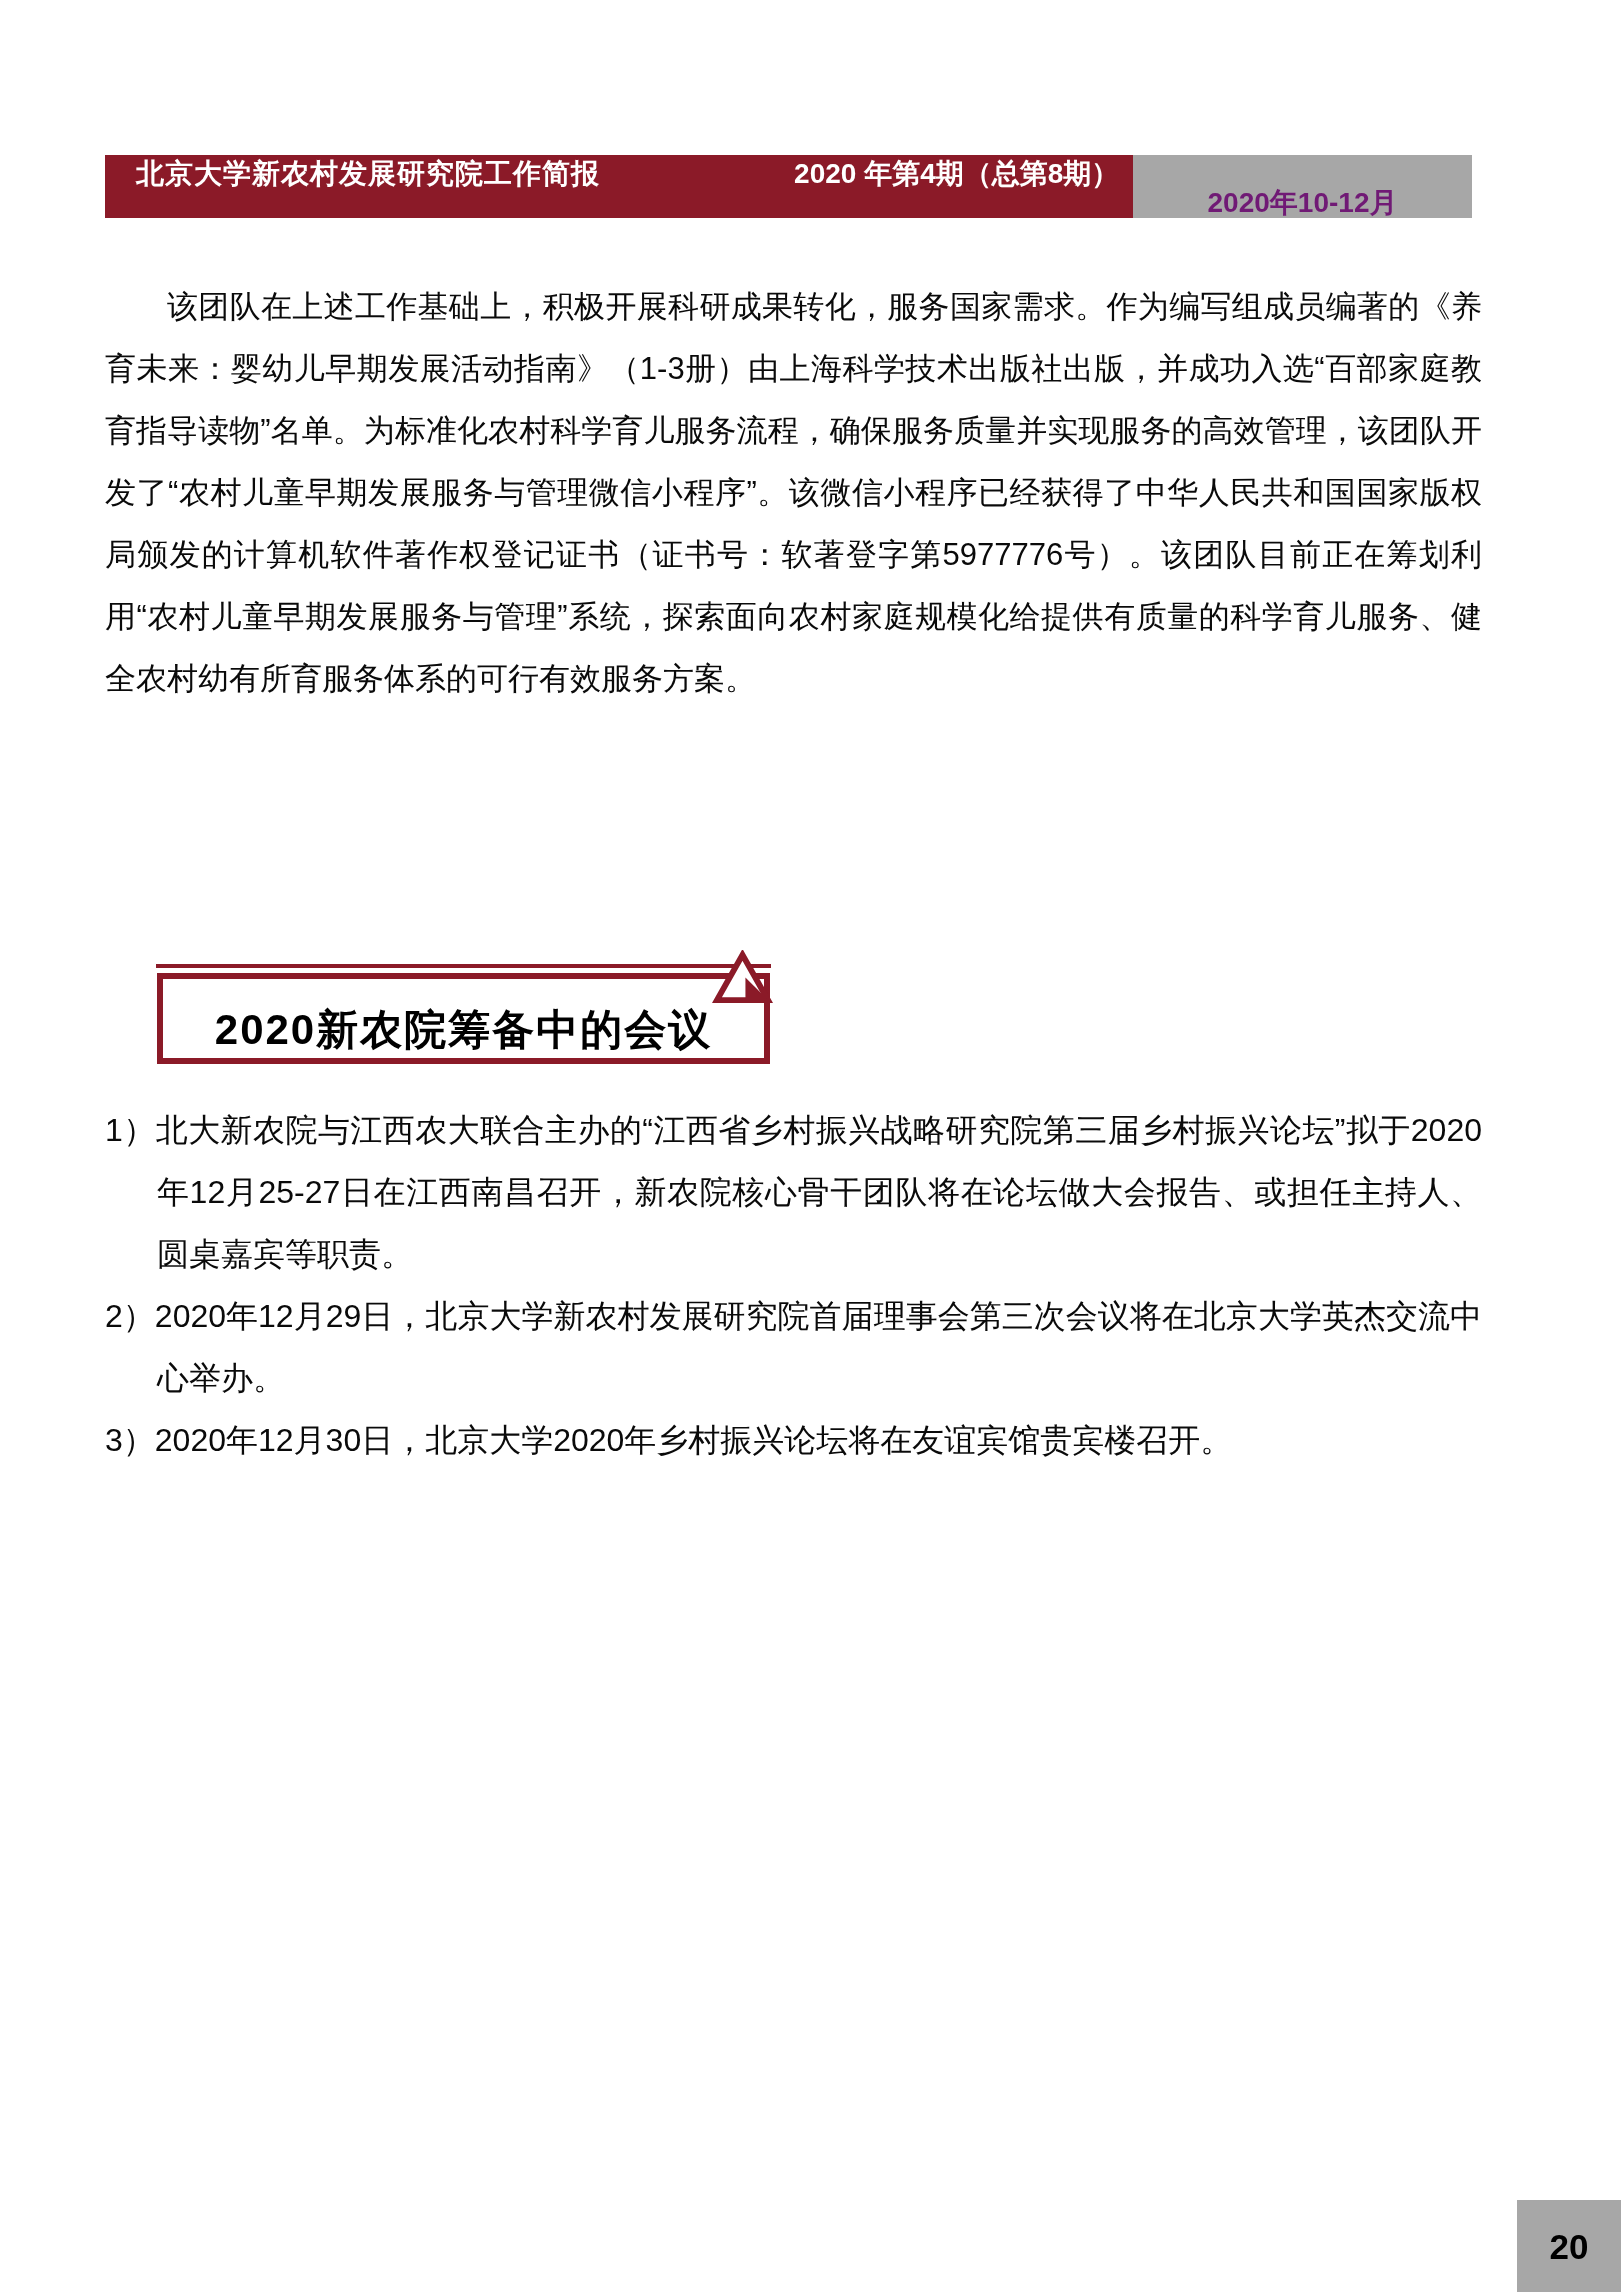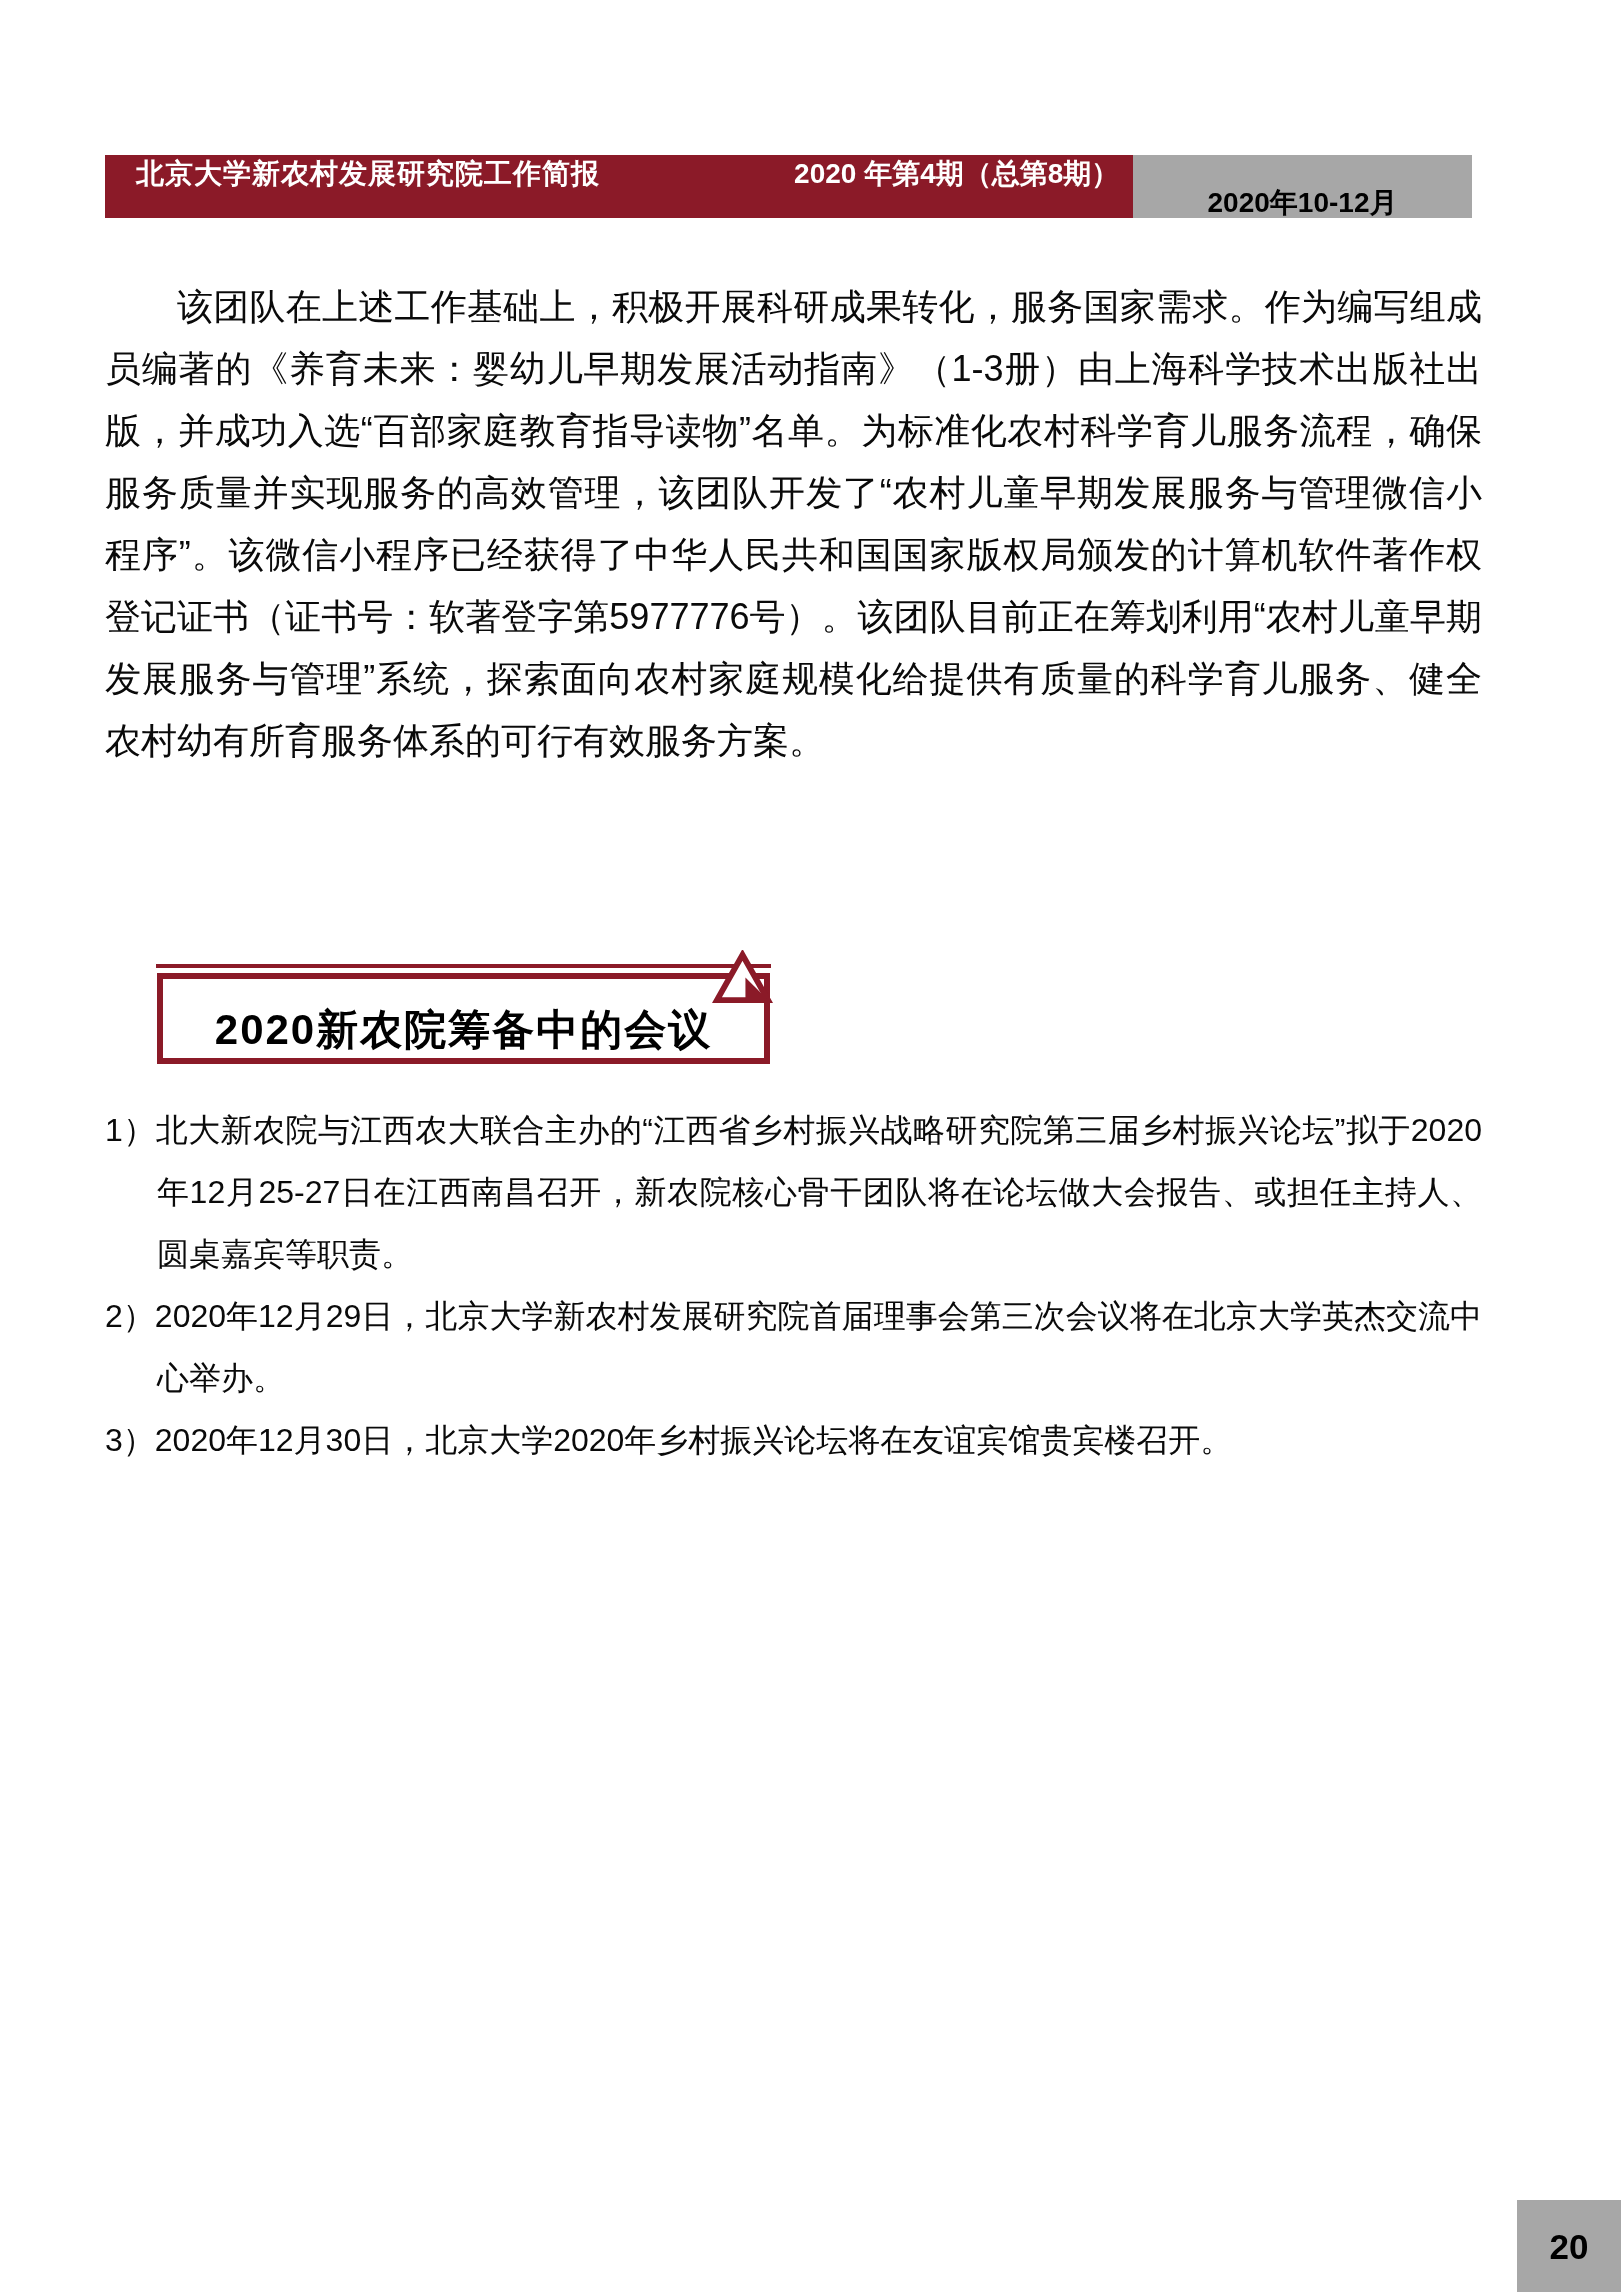--- a/index.html
+++ b/index.html
@@ -50,33 +50,33 @@
     white-space:nowrap;
   }
   .header-gray{
     background:var(--header-gray);
     width:339px;height:100%;
     display:flex;
     align-items:center;
     justify-content:center;
   }
   .header-period{
-    color:#000000;
+    color:#701a75;
     font-size:28px;
     font-weight:bold;
     white-space:nowrap;
     margin-top:32px;
   }
 
   
   .body-paragraph{
     position:absolute;
     top:276px;left:105px;
     width:1377px;
-    font-size:36px;
+    font-size:31px;
     line-height:62px;
     text-align:justify;
     text-justify:inter-character;
     text-indent:2em;
     color:#0a0a0a;
   }
 
   
   .heading-box{
     position:absolute;

